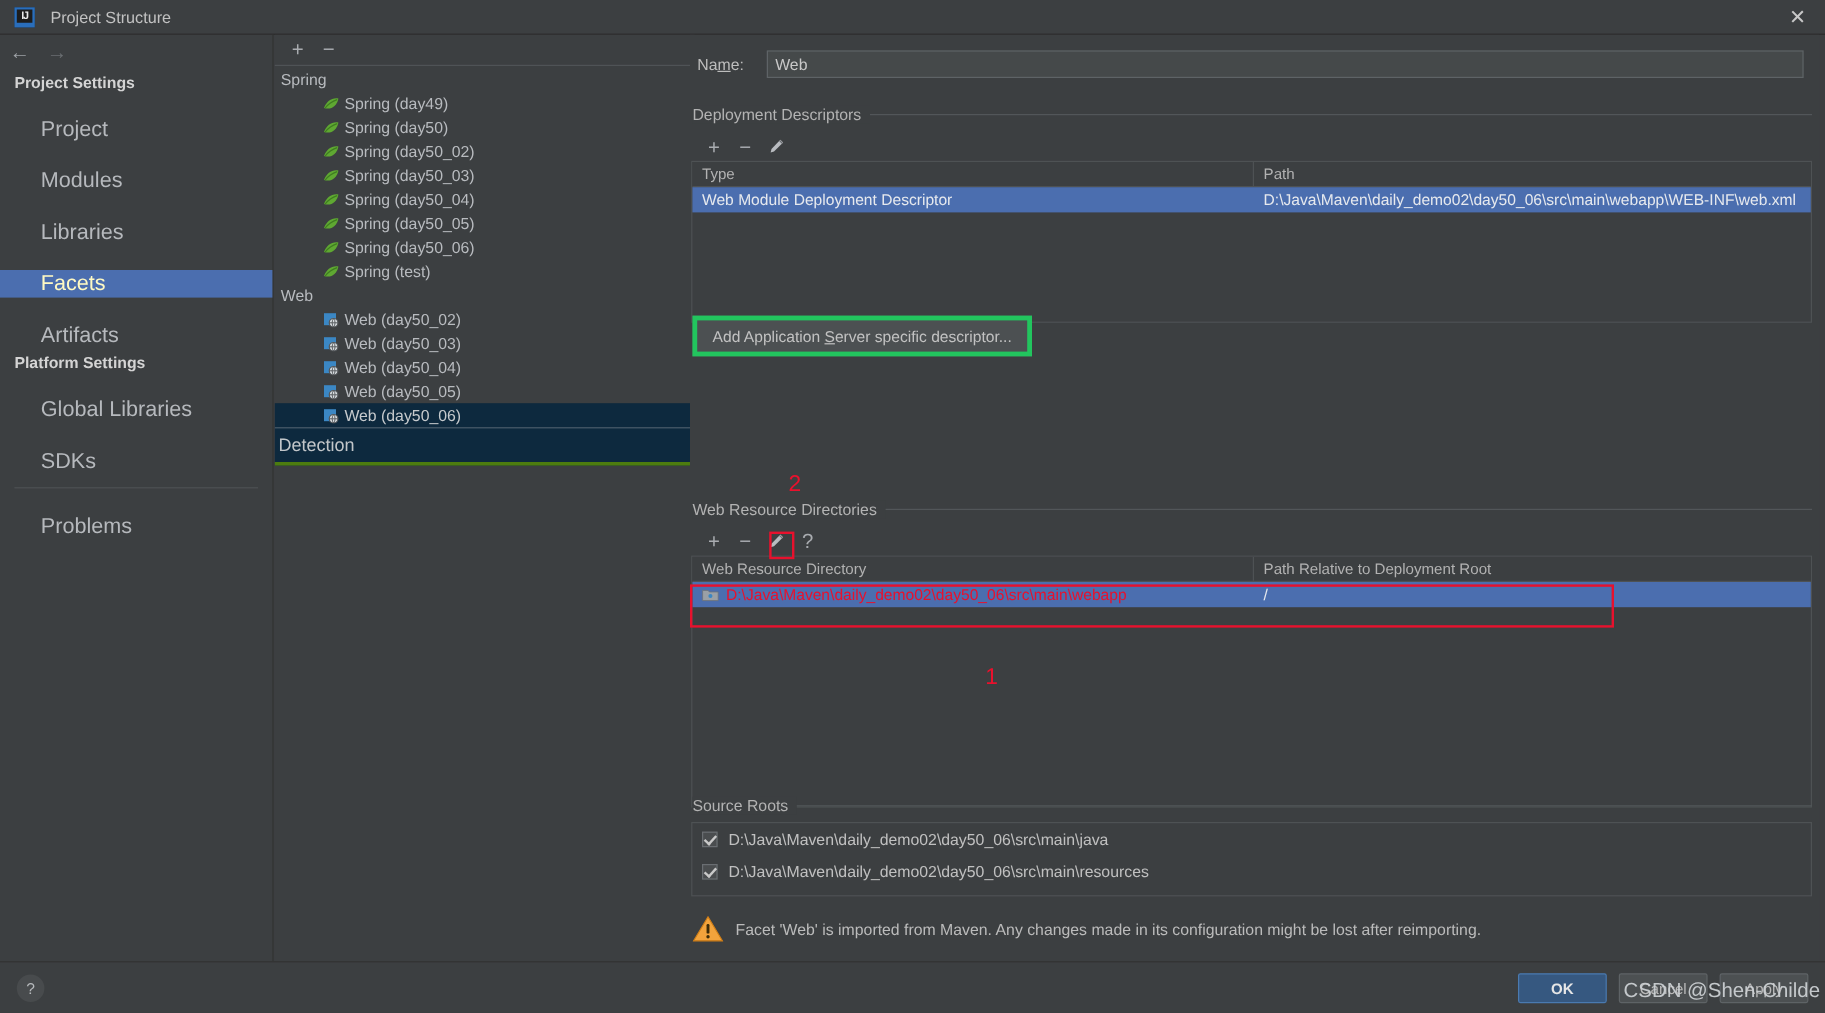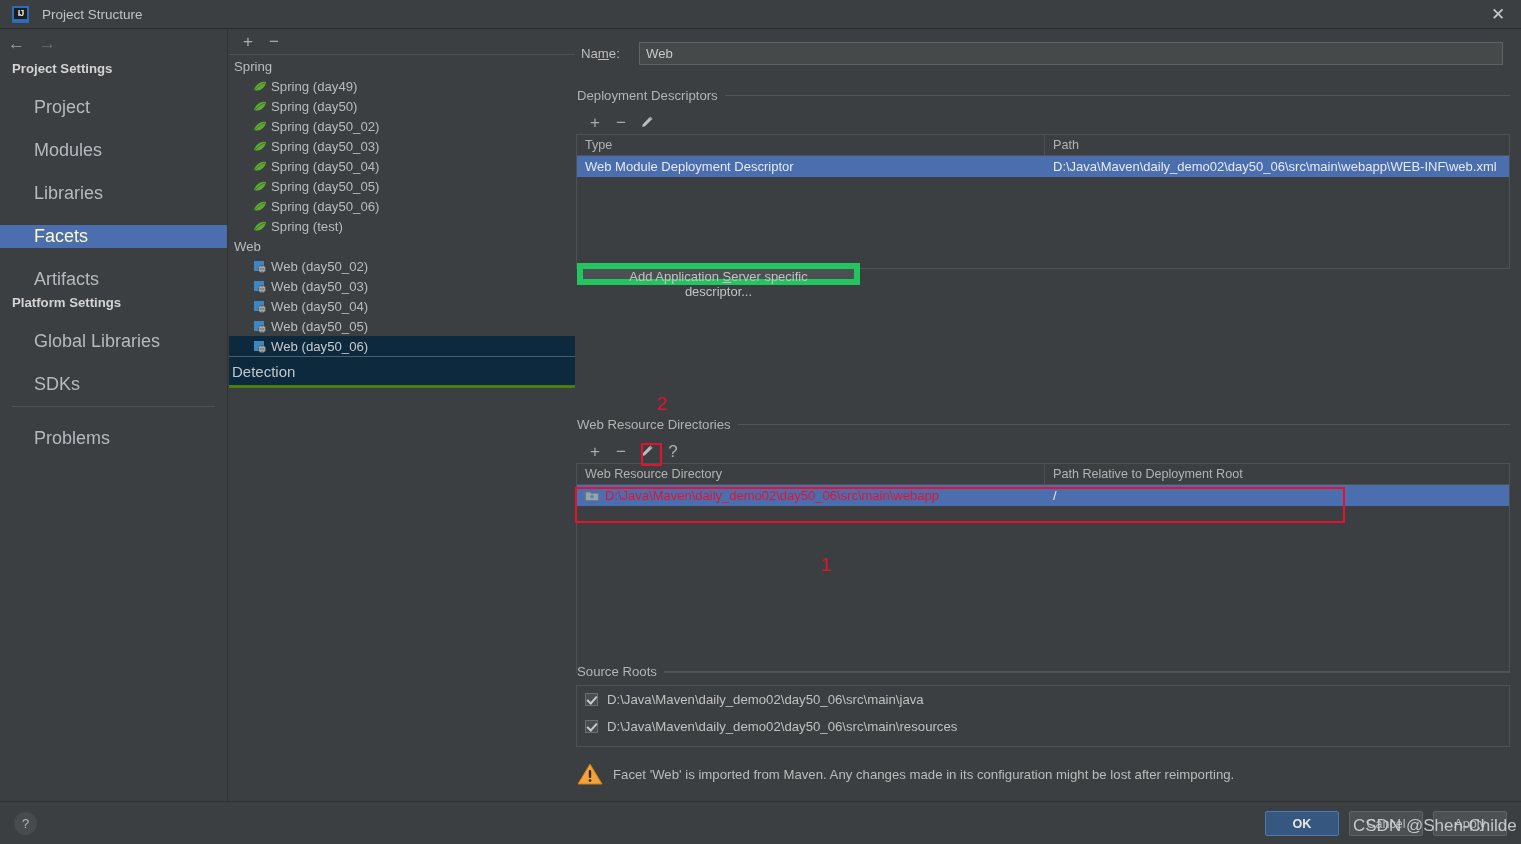--- a/index.html
+++ b/index.html
@@ -80,21 +80,21 @@
   .tb-btn {
     width: 26px; height: 24px; display: flex; align-items: center; justify-content: center;
     color: #a9acb0; font-size: 17px; line-height: 1;
   }
   .tree-body { padding-top: 1px; }
   .tree-cat {
     height: 20px; display: flex; align-items: center; padding-left: 5px;
     color: #b8bbbf; font-size: 13.2px;
   }
   .tree-node {
-    height: 20px; display: flex; align-items: center; padding-left: 24px;
+    height: 20px; display: flex; align-items: center; padding-left: 40px;
     color: #b8bbbf; font-size: 13.2px;
   }
   .tree-node.selected { background: #0d293e; color: #c6cacd; }
   .leaf-icon {
     width: 14px; height: 13px; margin-right: 4px; flex: 0 0 auto;
     position: relative;
   }
   .leaf-icon svg { display: block; }
   .tree-footer {
     height: 32px; display: flex; align-items: center; padding-left: 3px;
@@ -144,22 +144,22 @@
     display: flex; align-items: center; padding-left: 8px;
     border-right: 1px solid #4e5254; height: 100%;
   }
   .row {
     height: 21px; display: flex; font-size: 13px;
   }
   .row.sel { background: #4b6eaf; color: #e6e9ee; }
   .row .c { display: flex; align-items: center; padding-left: 8px; height: 100%; overflow: hidden; white-space: nowrap; }
 
   .btn {
-    background: #4c5052; border: 6px solid #22c55e; color: #c2c2c2;
-    font-size: 13px; height: 22px; padding: 0 12px;
+    background: #4c5052; border: 4px solid #22c55e; color: #c2c2c2;
+    font-size: 13px; height: 34px; padding: 0 12px;
     font-family: "Liberation Sans", sans-serif;
   }
   .btn .u { text-decoration: underline; }
 
   .srcrow { height: 27px; display: flex; align-items: center; padding-left: 8px; font-size: 13.2px; color: #c0c0c0; }
   .chk {
     width: 13px; height: 13px; border: 1px solid #6a6e72; background: #4a4d4f;
     margin-right: 9px; position: relative; flex: 0 0 auto;
   }
   .chk::after {

